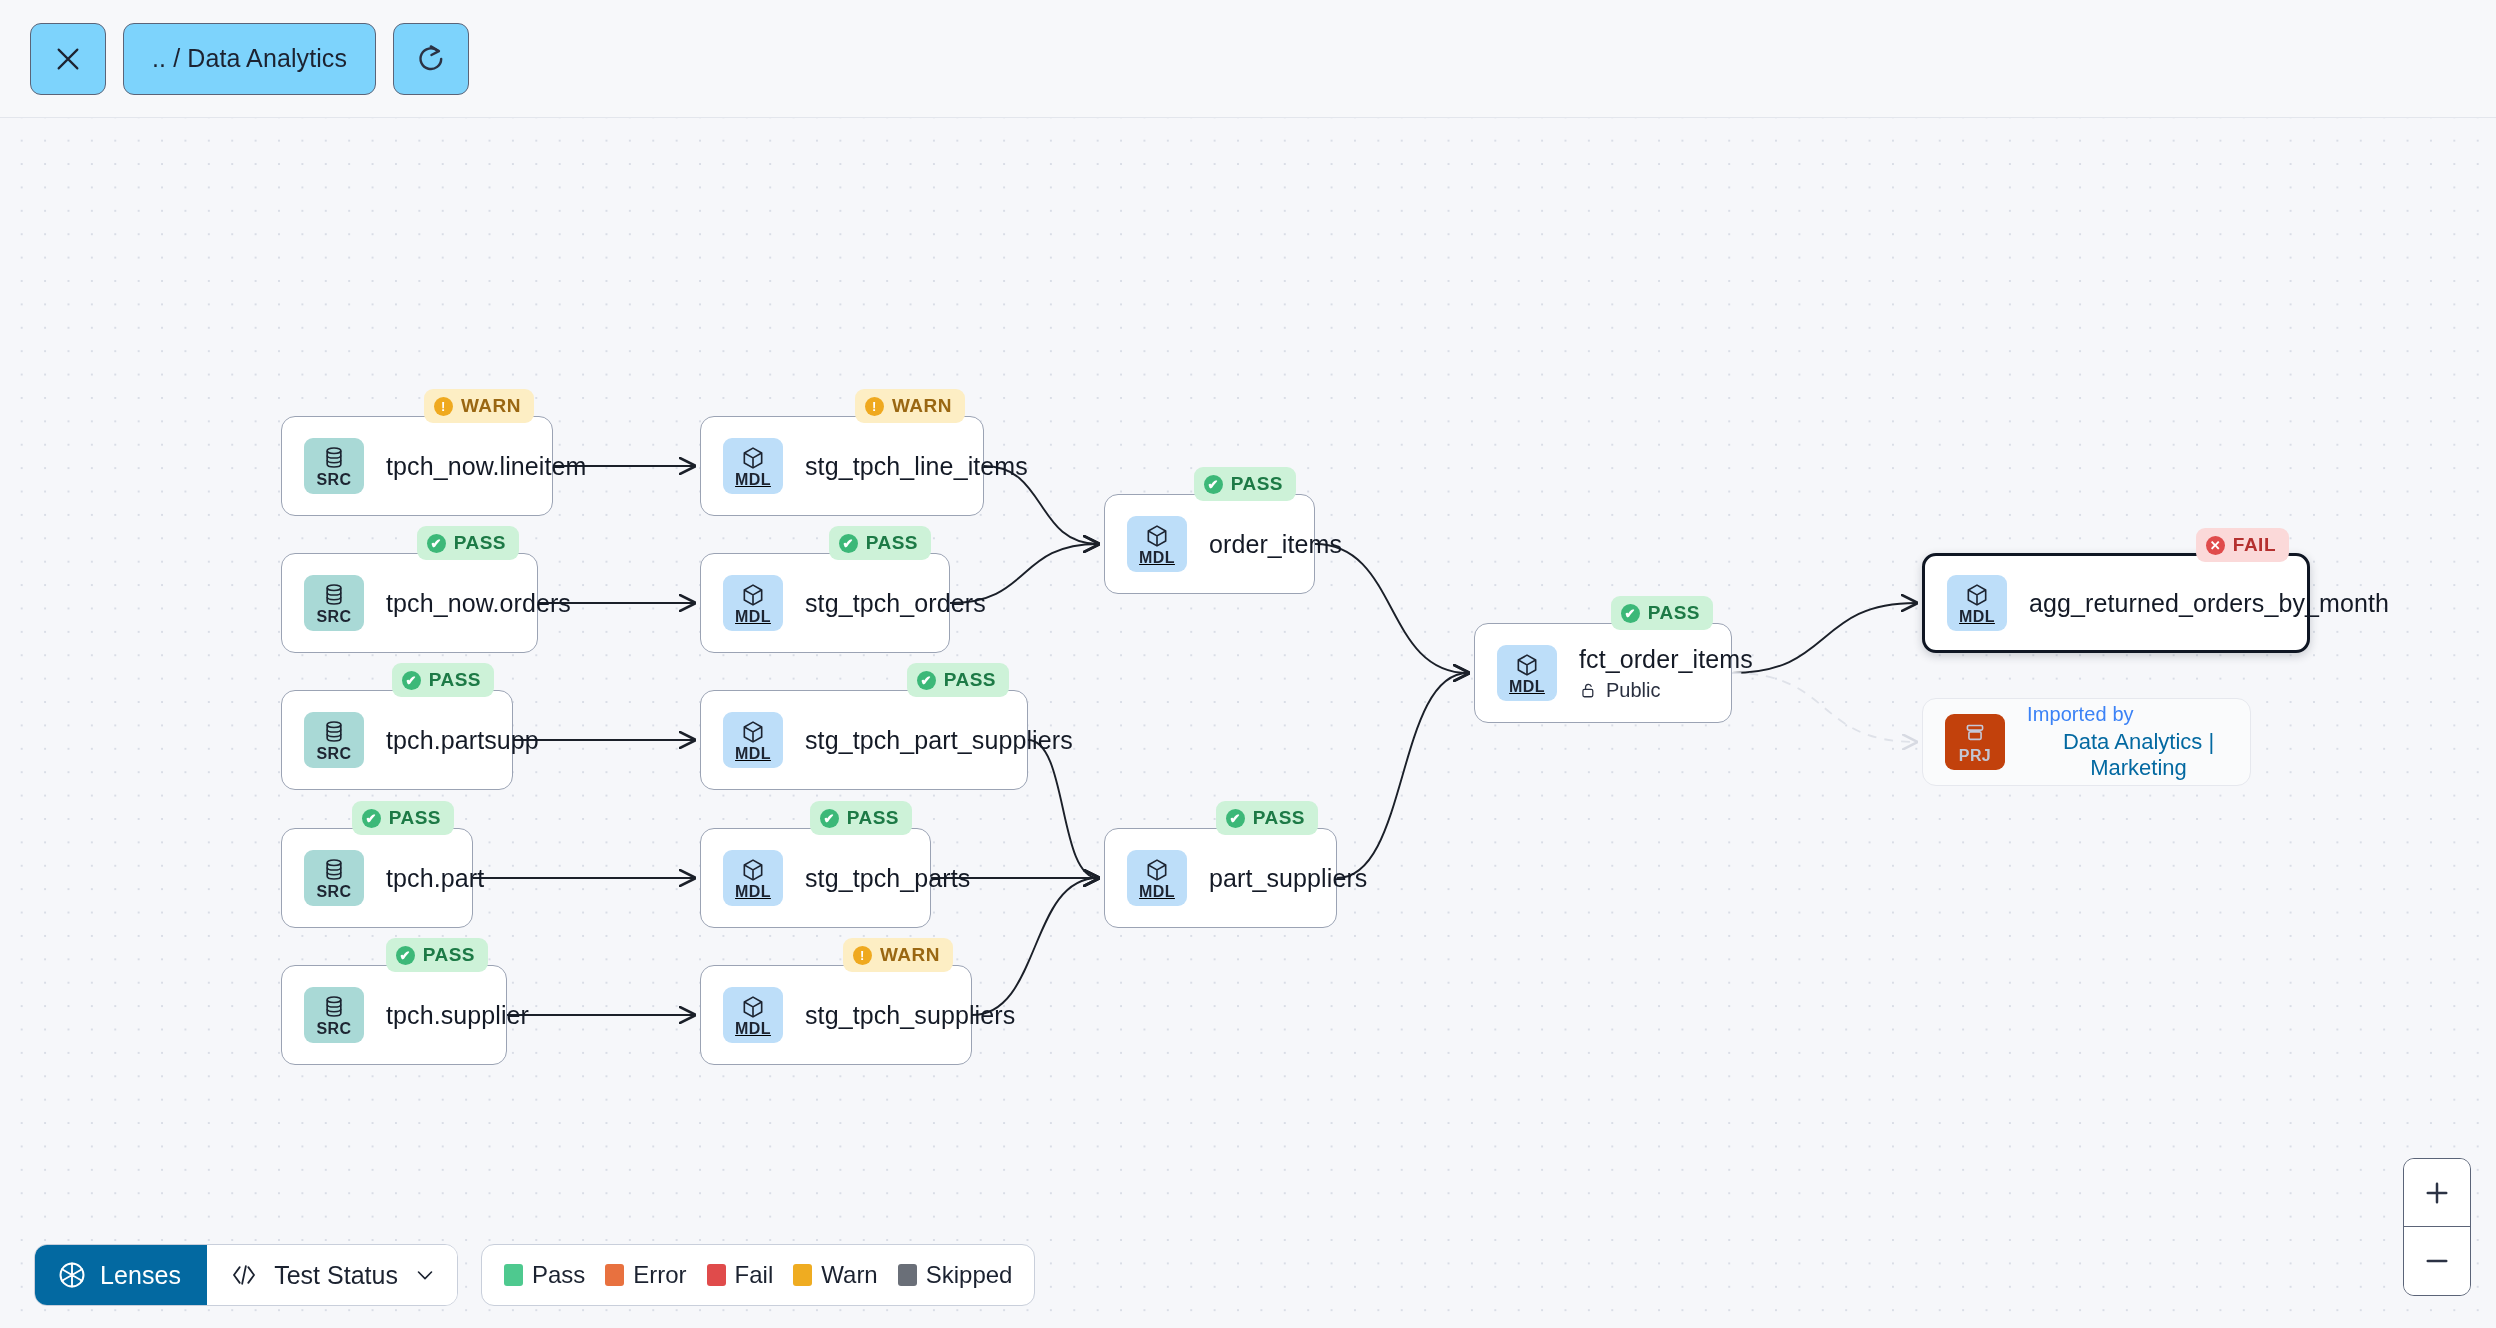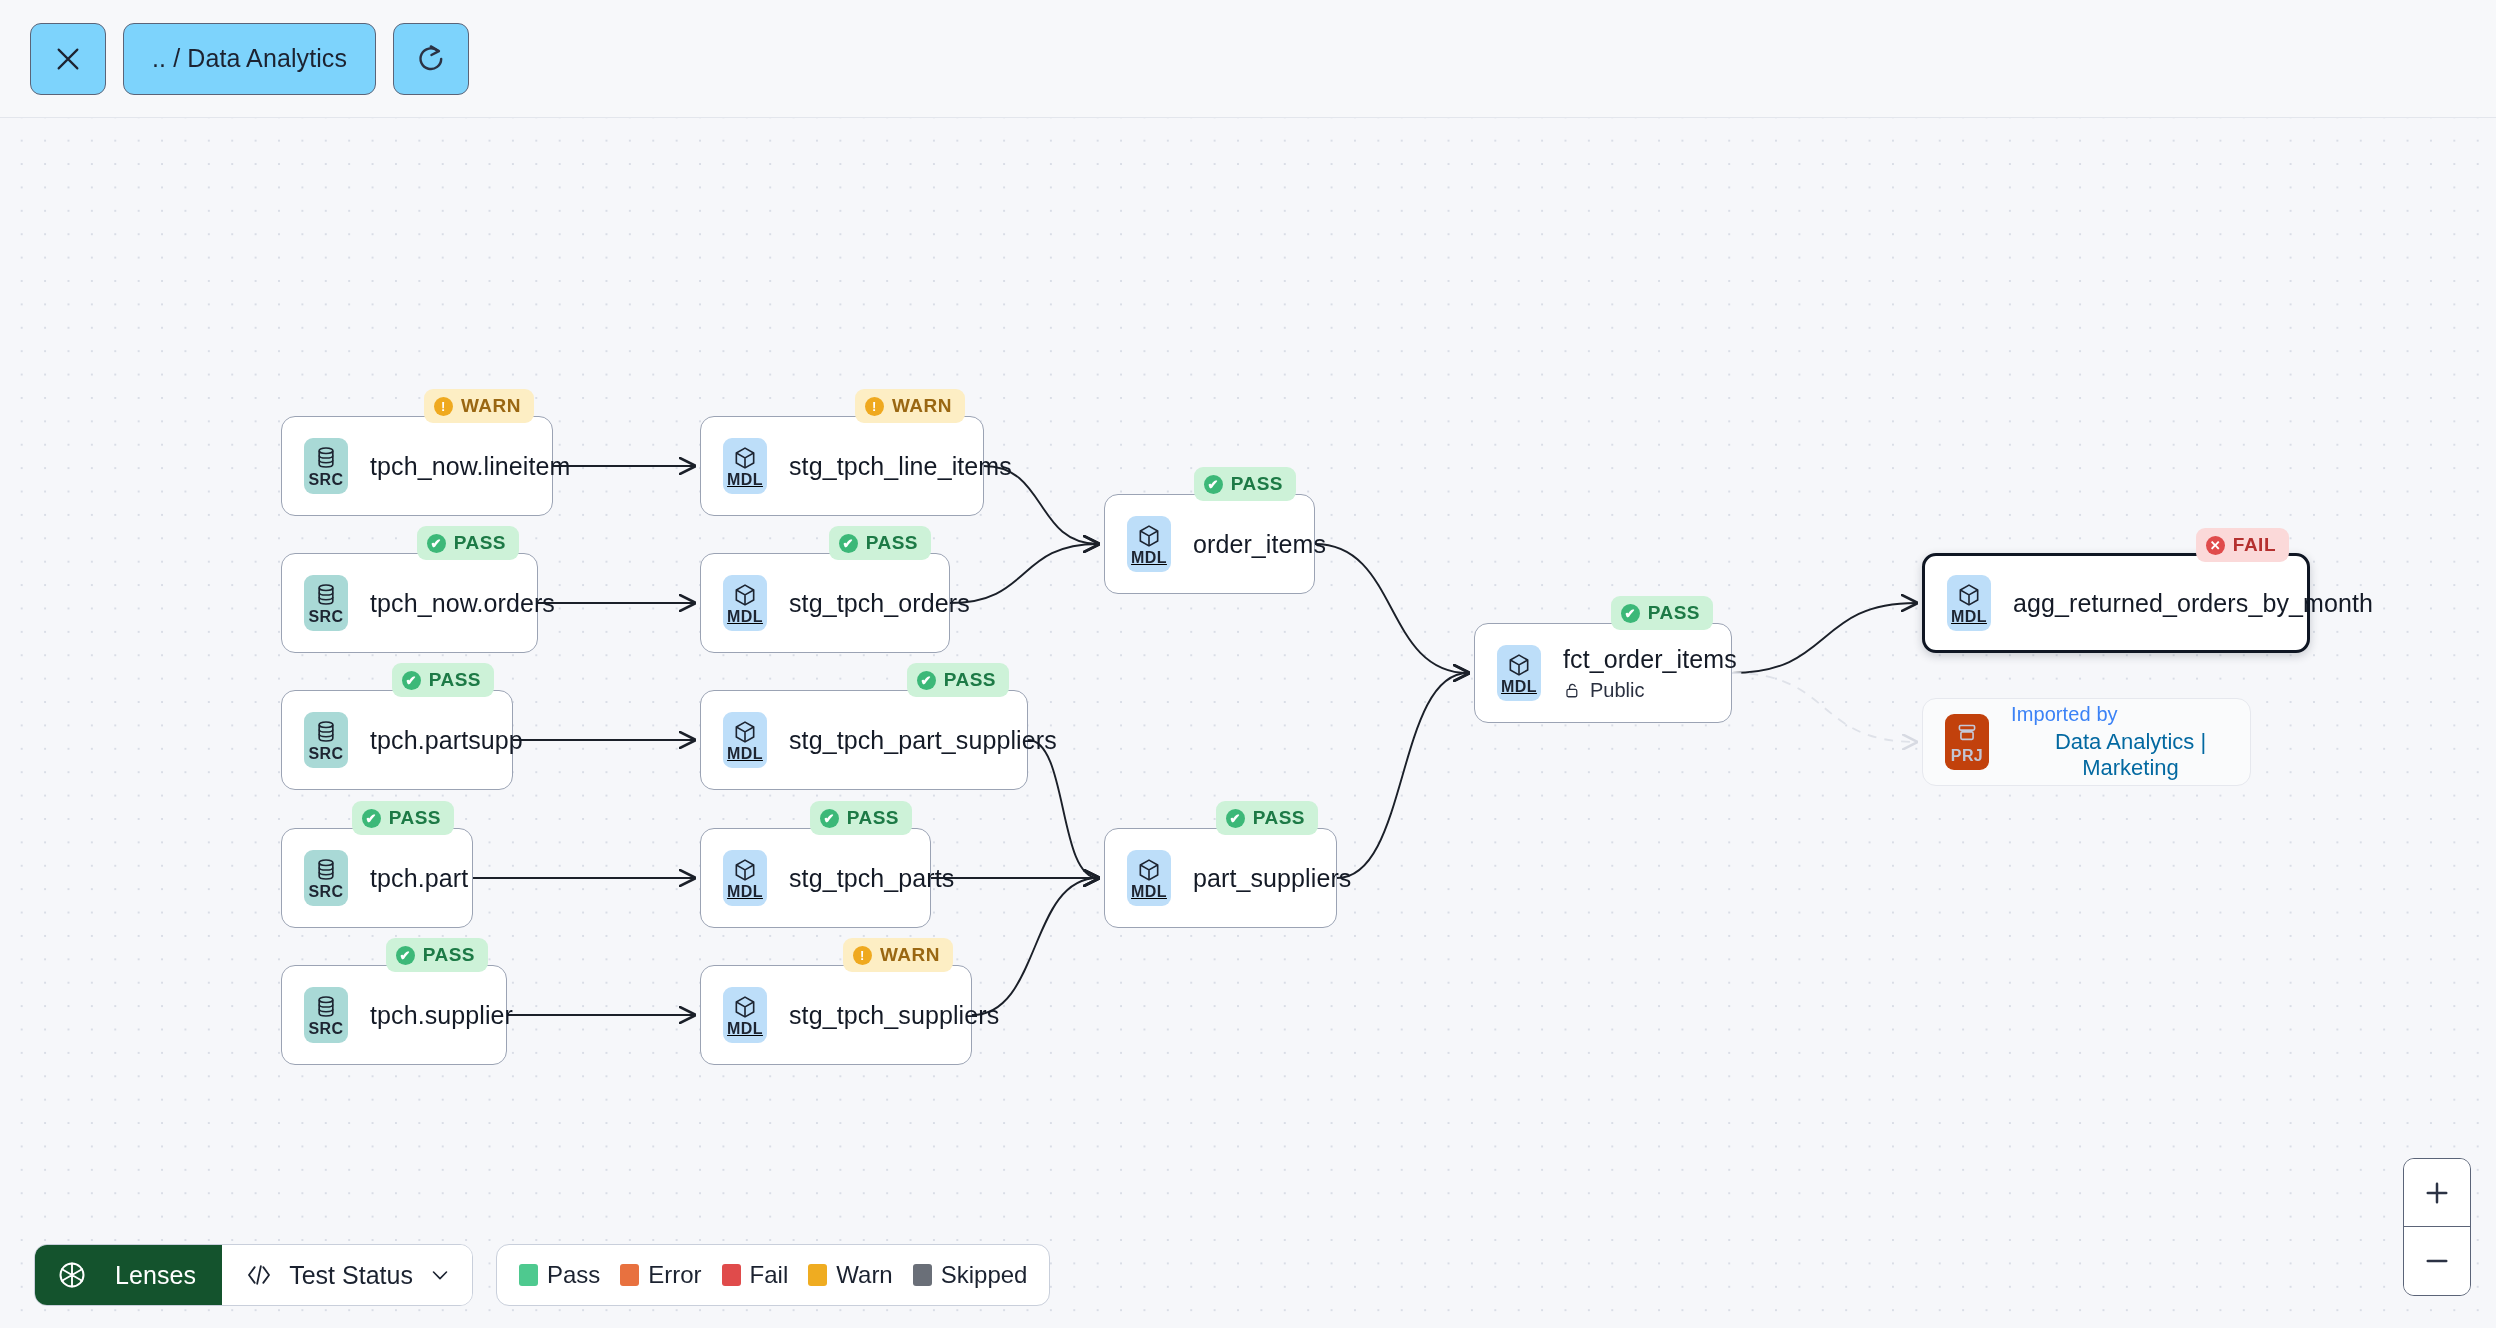--- a/index.html
+++ b/index.html
@@ -85,21 +85,21 @@
     border: 3.5px solid #0f1623;
     box-shadow: 0 3px 10px rgba(20,28,45,.20);
   }
   .node.ghost {
     border: 1.5px solid #e6e8ee;
     background: #fafbfc;
     cursor: default;
   }
 
   .tbadge {
-    width: 44px; height: 56px;
+    width: 60px; height: 56px;
     border-radius: 9px;
     display: flex; flex-direction: column;
     align-items: center; justify-content: center;
     gap: 1px;
     flex: none;
   }
   .tbadge.src { background: #a9d9d6; }
   .tbadge.mdl { background: #bddef9; text-decoration: underline; }
   .tbadge.prj { background: #c2410c; }
   .tbadge .lbl {
@@ -153,22 +153,22 @@
     z-index: 40;
   }
   #lens-group {
     display: flex; align-items: stretch;
     border-radius: 13px; overflow: hidden;
     background: #fff;
     border: 1.5px solid #c9cfdb;
     height: 62px;
   }
   #lenses-btn {
-    background: #14532d; color: #fff;
-    display: flex; align-items: center; gap: 28px;
+    background: #0369a1; color: #fff;
+    display: flex; align-items: center; gap: 13px;
     padding: 0 26px 0 22px;
     font-size: 25px; letter-spacing: .1px;
     cursor: pointer;
   }
   #test-status-btn {
     display: flex; align-items: center; gap: 15px;
     padding: 0 20px 0 22px;
     font-size: 25px; color: #1b2230;
     cursor: pointer; background: #fff;
   }

